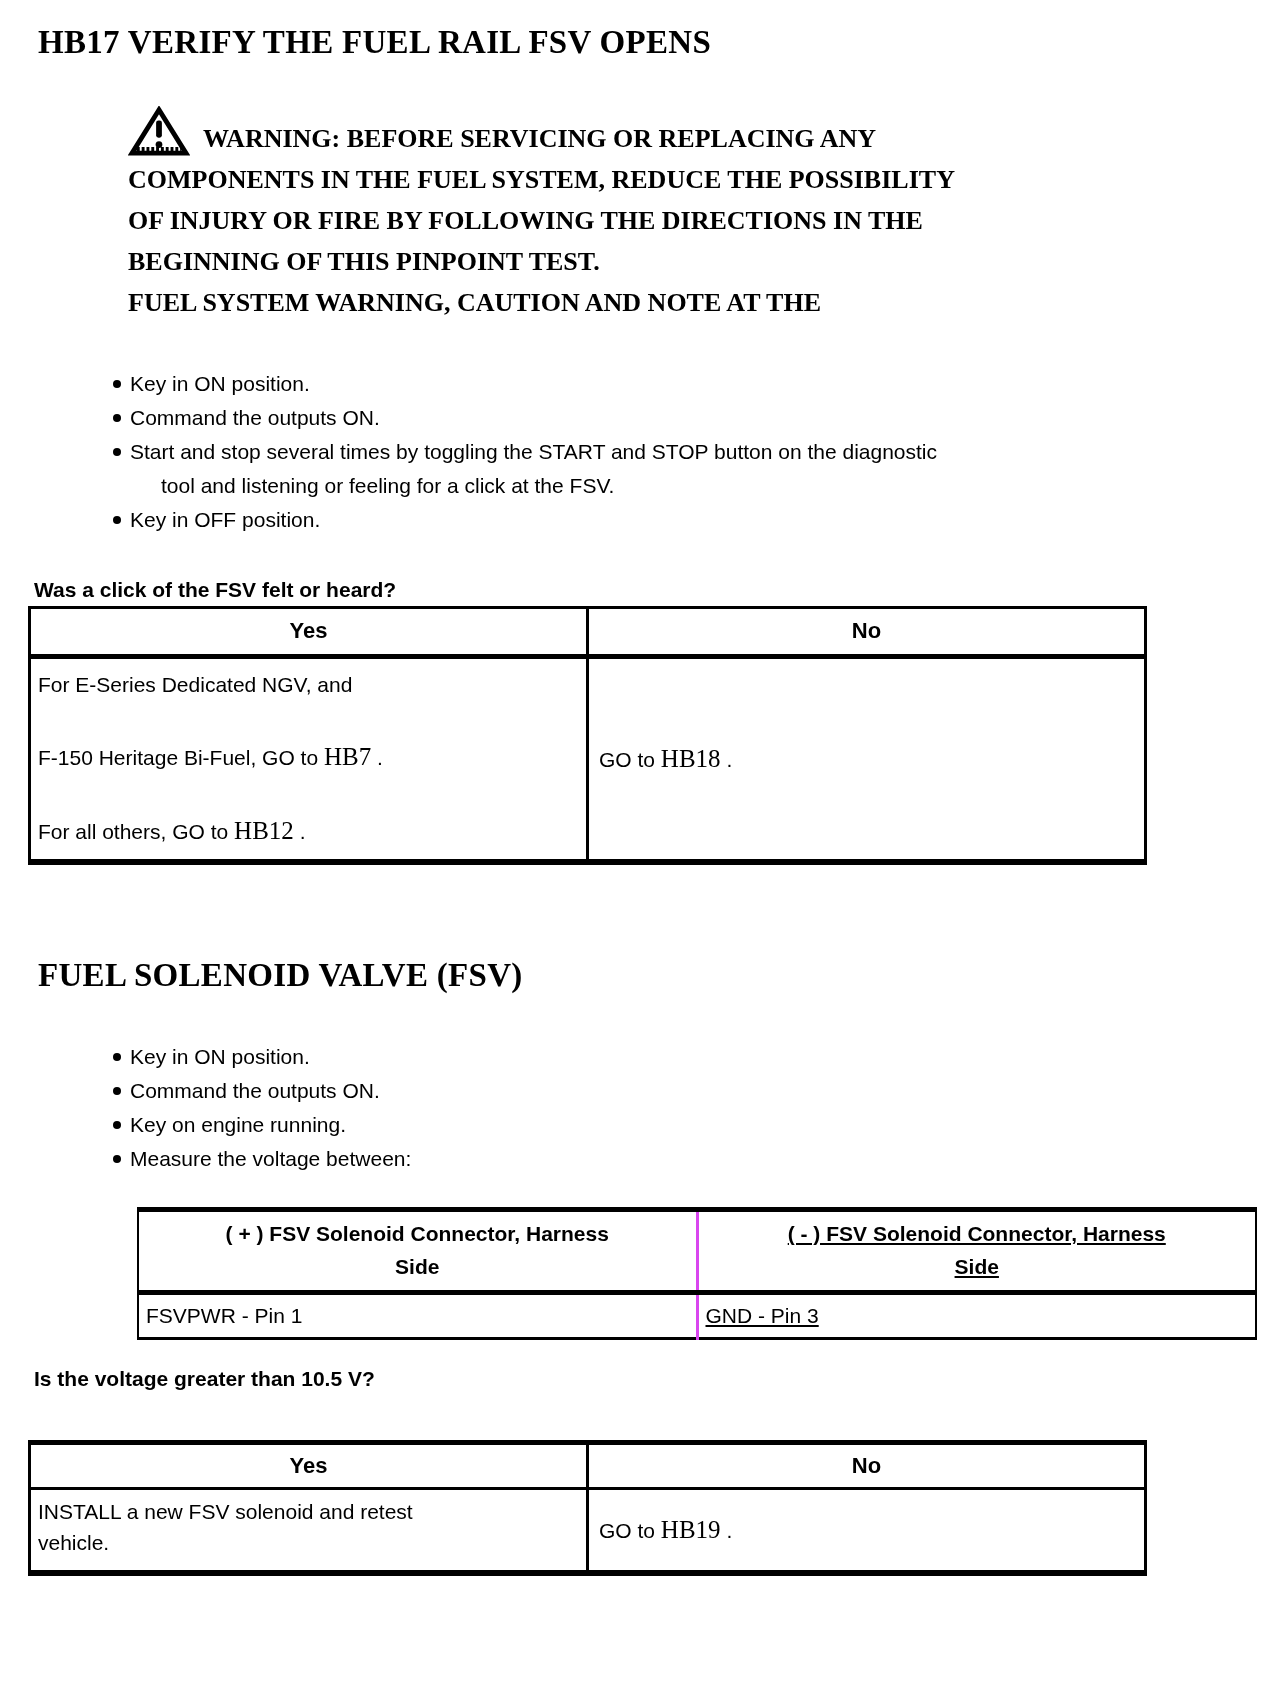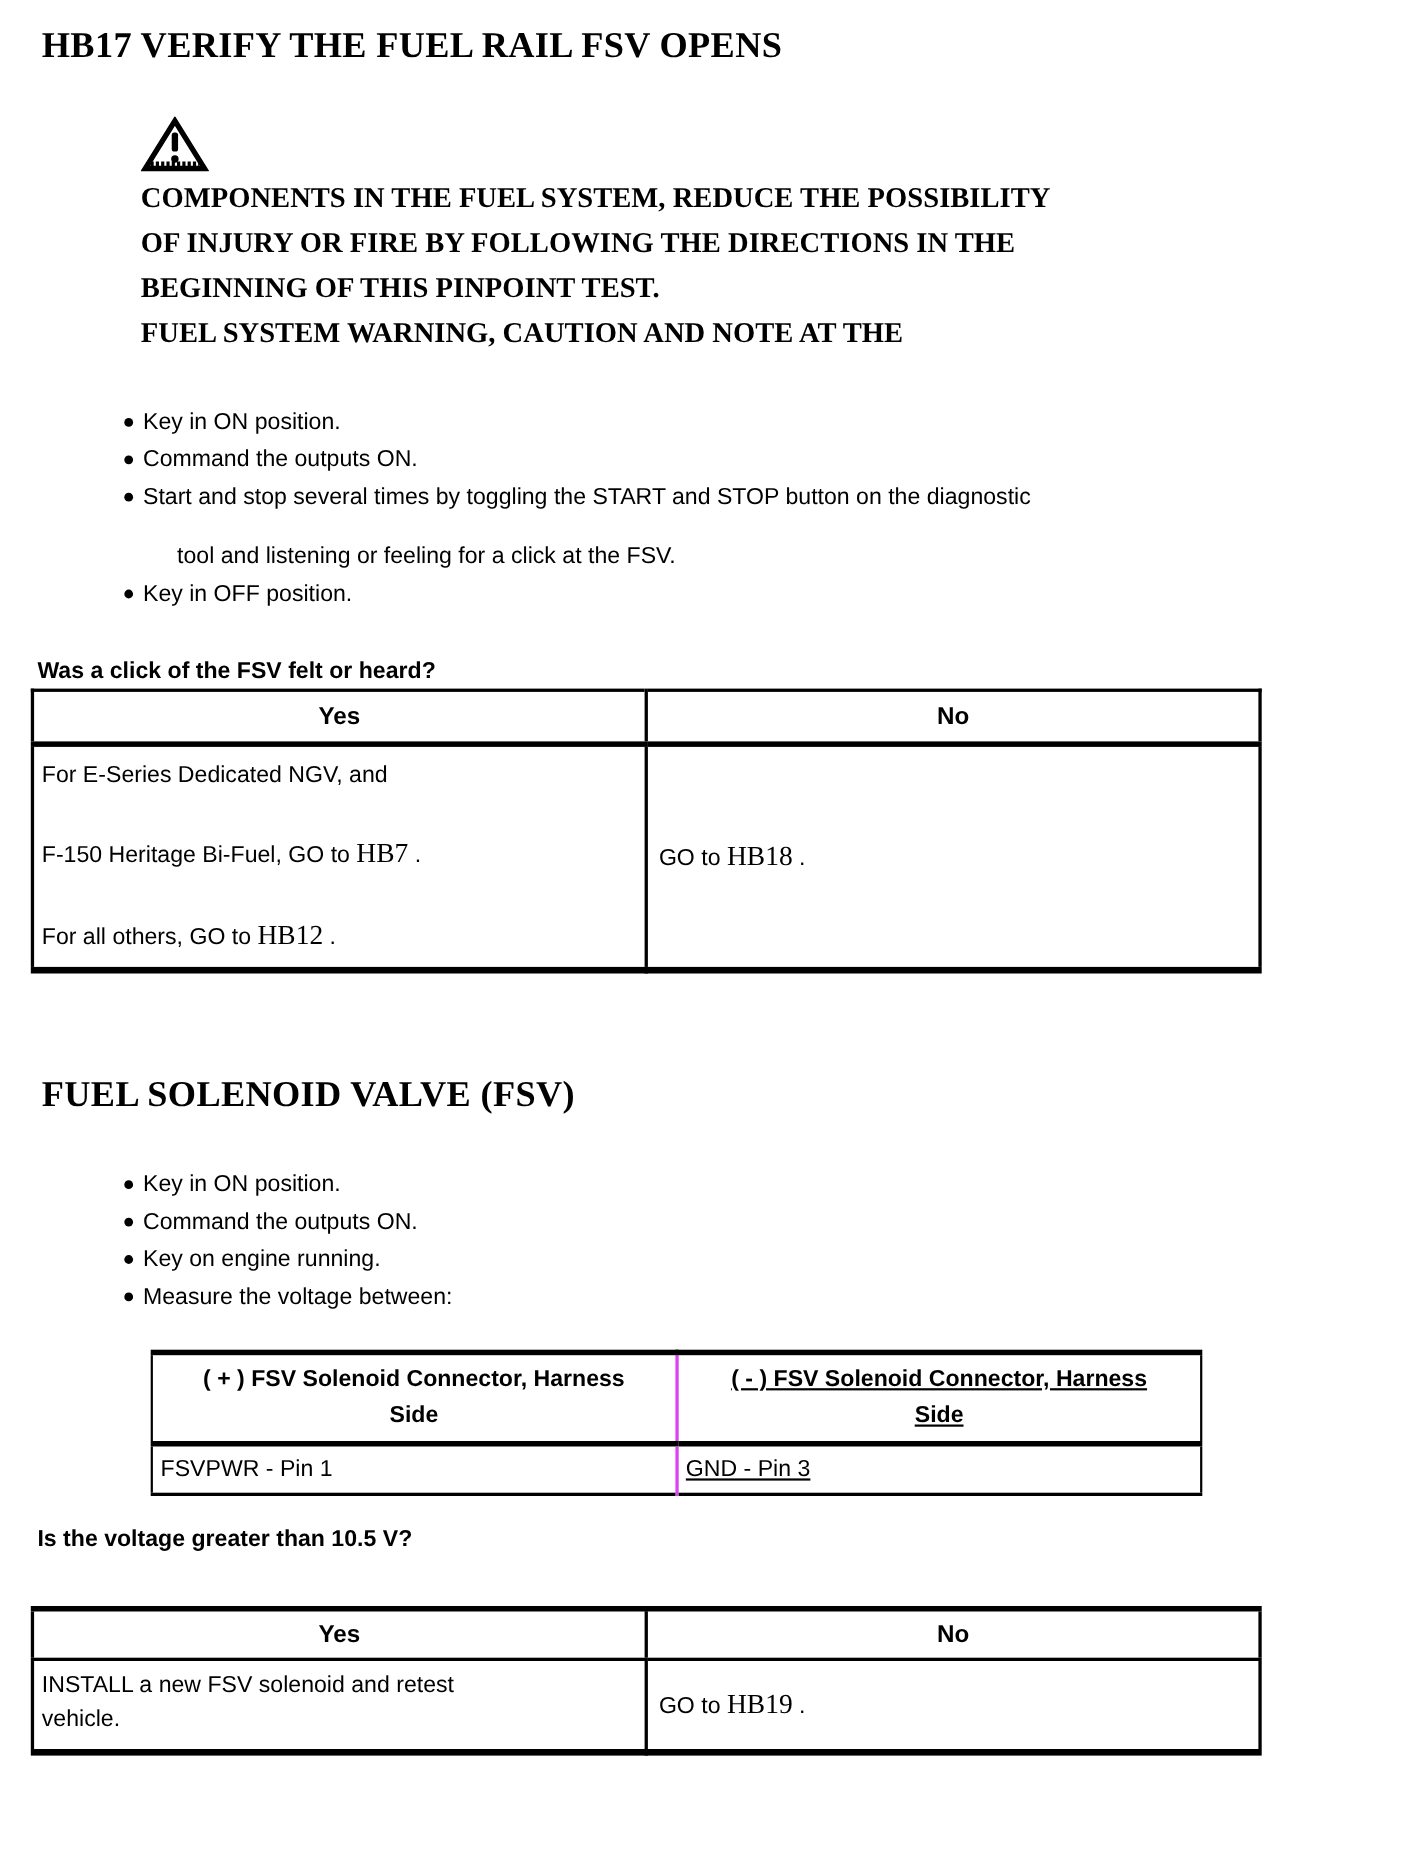--- a/index.html
+++ b/index.html
@@ -47,21 +47,21 @@
     line-height:34px;
   }
   .bullets.s2 { margin-top:41px; }
   .bullets li { position:relative; padding-left:18px; }
   .bullets li::before {
     content:"";
     position:absolute; left:1px; top:13px;
     width:8px; height:8px; border-radius:50%;
     background:#000;
   }
-  .bullets .cont { display:block; margin-left:31px;margin-top:20px; }
+  .bullets .cont { display:block; margin-left:31px; }
 
   
   .question {
     margin:40px 0 0 -4px;
     font-weight:bold;
     font-size:21px;
     line-height:26px;
   }
   .question.q2 { margin-top:26px; }
 
@@ -71,21 +71,21 @@
 
   .t1 { margin:3px 0 0 -10px; width:1119px; border:3px solid #000; border-bottom:6px solid #000; }
   .t1 th { border-bottom:5px solid #000; height:43px; font-size:22px; text-align:center; vertical-align:middle; }
   .t1 th + th, .t1 td + td { border-left:3px solid #000; }
   .t1 td { font-size:21px; }
   .t1 .cell-yes { height:186px; vertical-align:top; padding:14px 8px 0 7px; }
   .t1 .cell-yes p { margin:0 0 46px; }
   .t1 .cell-yes p:last-child { margin-bottom:0; }
   .t1 .cell-no { vertical-align:middle; padding-left:10px; }
 
-  .t2 { margin:31px 0 0 99px; width:956px; border:2px solid #000; border-top:5px solid #000; border-bottom:3px solid #000; }
+  .t2 { margin:31px 0 0 99px; width:1120px; border:2px solid #000; border-top:5px solid #000; border-bottom:3px solid #000; }
   .t2 th { border-bottom:5px solid #000; font-size:21px; line-height:33px; padding:5px 0 7px; text-align:center; vertical-align:middle; }
   .t2 th + th, .t2 td + td { border-left:3px solid #d946ef;text-decoration:underline; }
   .t2 th span { display:block; }
   .t2 td { font-size:21px; height:42px; padding:0 0 0 7px; vertical-align:middle; }
 
   .t3 { margin:48px 0 0 -10px; width:1119px; border:3px solid #000; border-top:5px solid #000; border-bottom:6px solid #000; }
   .t3 th { border-bottom:3px solid #000; height:40px; font-size:22px; text-align:center; vertical-align:middle; }
   .t3 th + th, .t3 td + td { border-left:3px solid #000; }
   .t3 td { font-size:21px; }
   .t3 .cell-yes { height:74px; vertical-align:top; padding:6px 8px 0 7px; line-height:31px; }
@@ -113,21 +113,21 @@
 <div class="page">
 
   <h1 class="h-serif">HB17 VERIFY THE FUEL RAIL FSV OPENS</h1>
 
   <p class="warning">
     <svg class="warn-icon" width="62" height="52" viewBox="0 0 64 54" aria-hidden="true">
       <path d="M32 4 L60 49 L4 49 Z" fill="none" stroke="#000" stroke-width="5" stroke-linejoin="miter"></path>
       <path d="M9 46 H55" stroke="#000" stroke-width="7" stroke-dasharray="3 2" fill="none"></path>
       <rect x="29" y="15" width="6" height="18" rx="2.5" fill="#000"></rect>
       <circle cx="32" cy="40" r="3.5" fill="#000"></circle>
-    </svg>
+    </svg><span class="wfirst">WARNING: BEFORE SERVICING OR REPLACING ANY</span>
     <span class="wline">COMPONENTS IN THE FUEL SYSTEM, REDUCE THE POSSIBILITY</span>
     <span class="wline">OF INJURY OR FIRE BY FOLLOWING THE DIRECTIONS IN THE</span>
     <span class="wline">BEGINNING OF THIS PINPOINT TEST.</span>
     <span class="wline">FUEL SYSTEM WARNING, CAUTION AND NOTE AT THE</span>
   </p>
 
   <ul class="bullets">
     <li>Key in ON position.</li>
     <li>Command the outputs ON.</li>
     <li>

